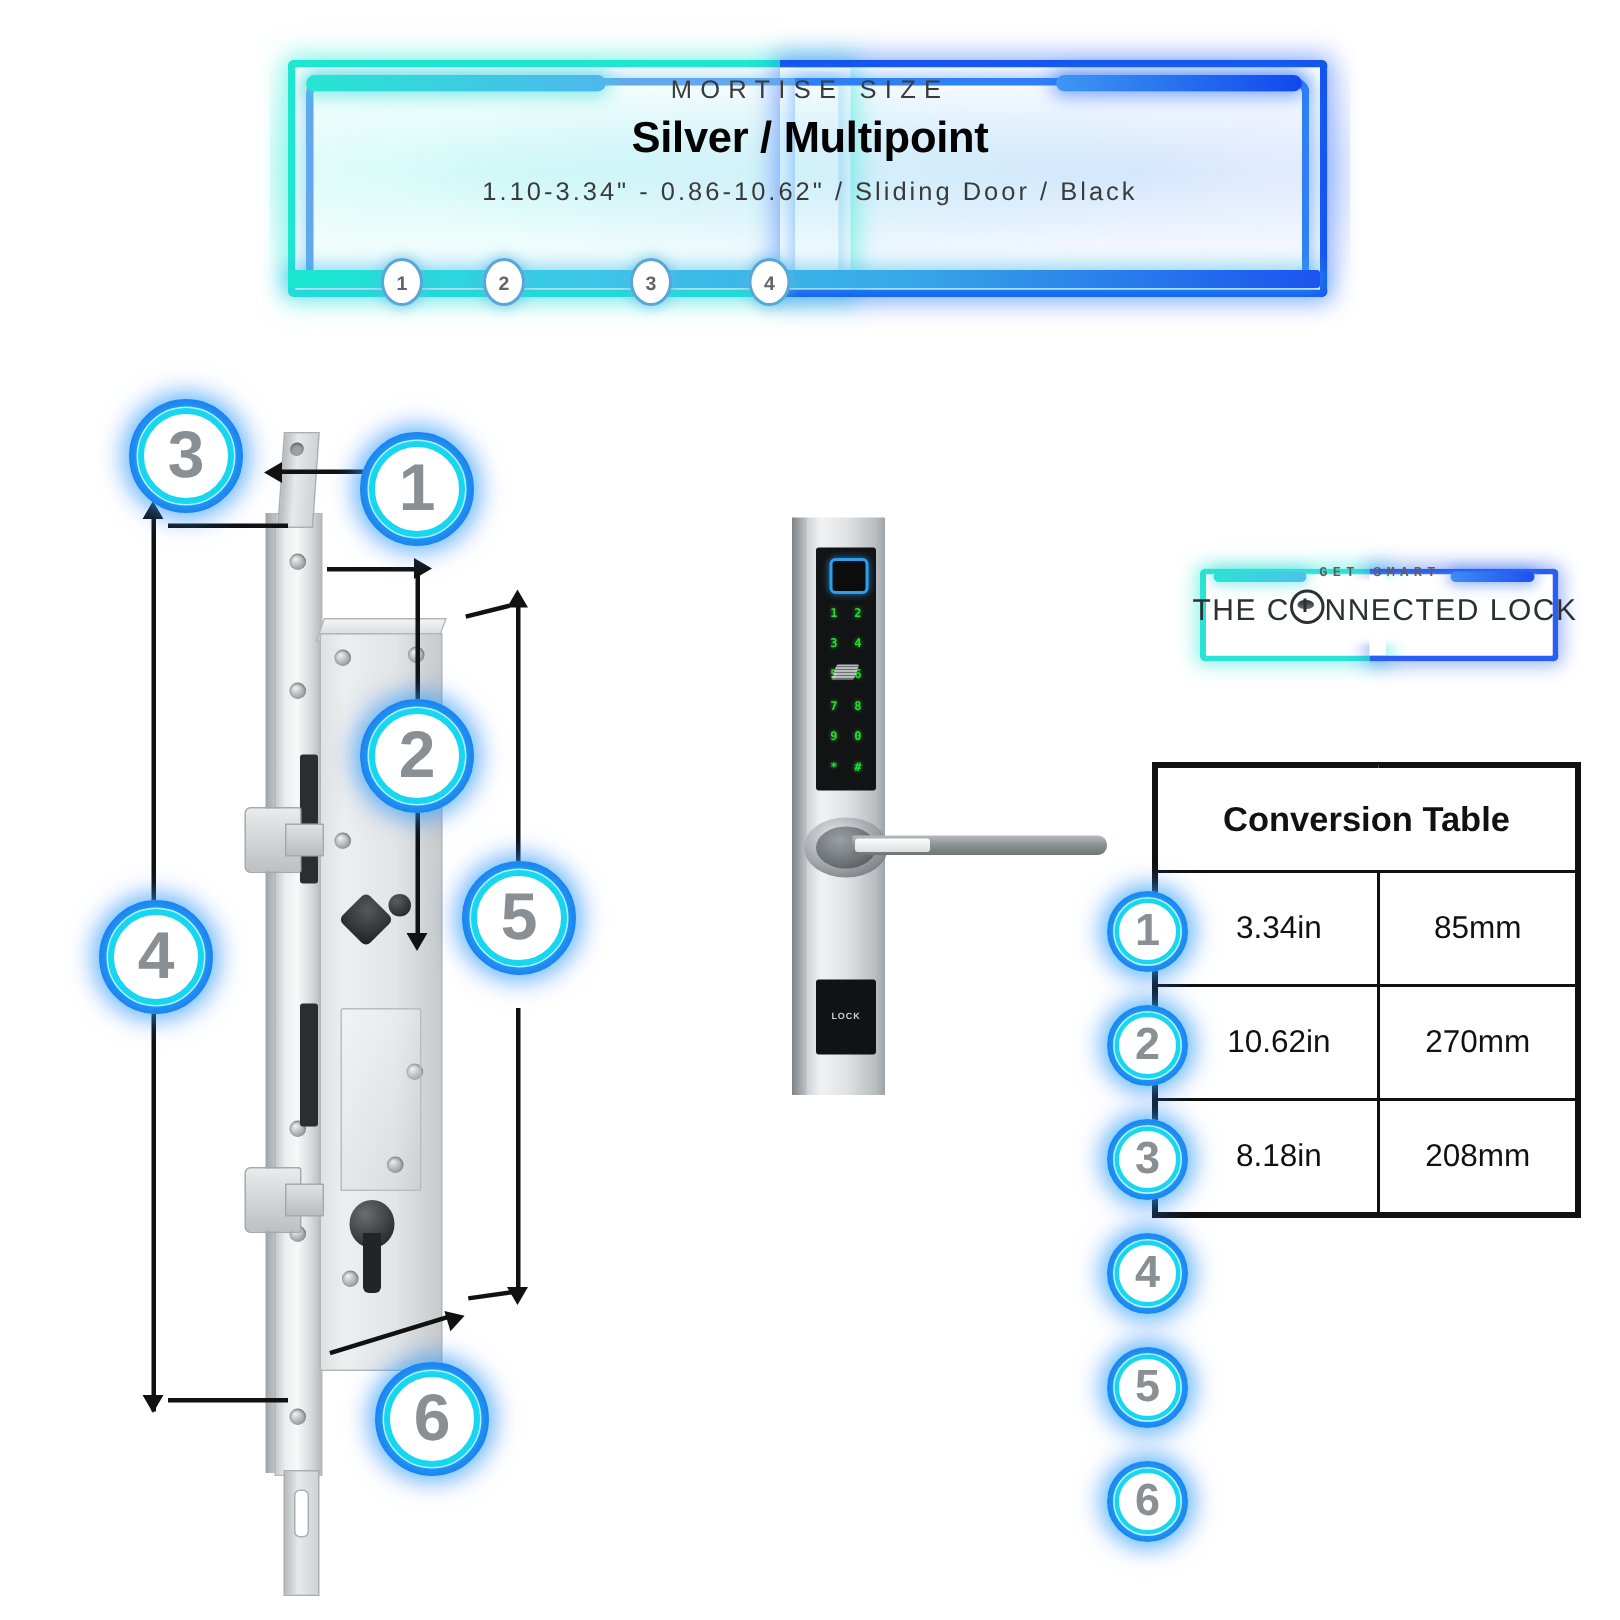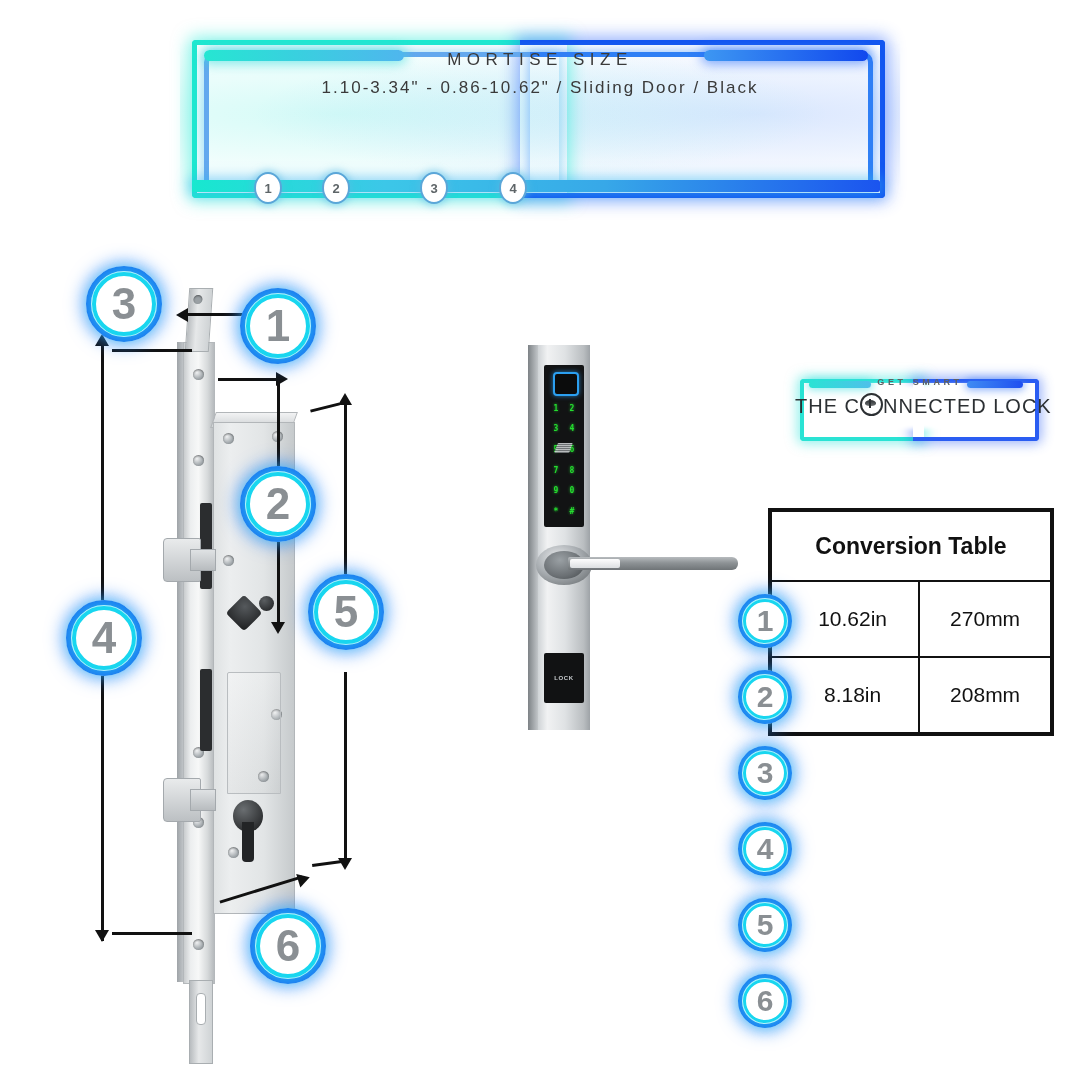--- a/index.html
+++ b/index.html
@@ -307,21 +307,21 @@
   .logo-cap-r{
     position:absolute;left:172px;top:16px;width:56px;height:7px;border-radius:4px;
     background:linear-gradient(90deg,#3f8cf3,#1f4ff0);box-shadow:0 0 9px 2px rgba(40,110,245,.55);
   }
   .logo-white{
     position:absolute;left:18px;top:20px;width:212px;height:44px;background:#fff;
     filter:blur(2px);
   }
   .logo-eyebrow{
     position:absolute;left:0;top:12px;width:250px;text-align:center;
-    font-size:9px;letter-spacing:3.6px;color:#5c6063;font-weight:bold;
+    font-size:9px;letter-spacing:3.6px;color:#5c6063;font-weight:bold;font-family:Liberation Mono, monospace;
   }
   .logo-main{
     position:absolute;left:0;top:28px;width:250px;text-align:center;
     font-size:20px;letter-spacing:1.0px;color:#2c3033;font-weight:400;
     white-space:nowrap;
   }
   .logo-o{
     display:inline-block;position:relative;width:19px;height:19px;border-radius:50%;
     border:2px solid #2c3033;vertical-align:-3px;
   }
@@ -360,20 +360,21 @@
     <div class="frame-cyan"></div>
     <div class="frame-blue"></div>
     <div class="frame-cyan2"></div>
     <div class="frame-blue2"></div>
     <div class="cap-left"></div>
     <div class="cap-right"></div>
     <div class="bottom-bar"></div>
 
     <div class="header-text">
       <div class="eyebrow">MORTISE SIZE</div>
+      <div class="headline">Silver / Multipoint</div>
       <div class="subline">1.10-3.34" - 0.86-10.62" / Sliding Door / Black</div>
     </div>
 
     <div class="hdr-dots">
       <div class="hdr-dot" style="left:62px">1</div>
       <div class="hdr-dot" style="left:130px">2</div>
       <div class="hdr-dot" style="left:228px">3</div>
       <div class="hdr-dot" style="left:307px">4</div>
     </div>
   </div>
@@ -515,20 +516,24 @@
     <div class="logo-main"><span>THE C</span><span class="logo-o"></span><span>NNECTED LOCK</span></div>
   </div>
 
   <div id="conversion-table">
     <table>
       <tbody>
           <tr>
         <td class="tbl-title" colspan="2">Conversion Table</td>
       </tr>
       <tr>
+        <td class="inch">3.34in</td>
+        <td class="mm">85mm</td>
+      </tr>
+      <tr>
         <td class="inch">10.62in</td>
         <td class="mm">270mm</td>
       </tr>
       <tr>
         <td class="inch">8.18in</td>
         <td class="mm">208mm</td>
       </tr>
     </tbody>
       </table>
   </div>

